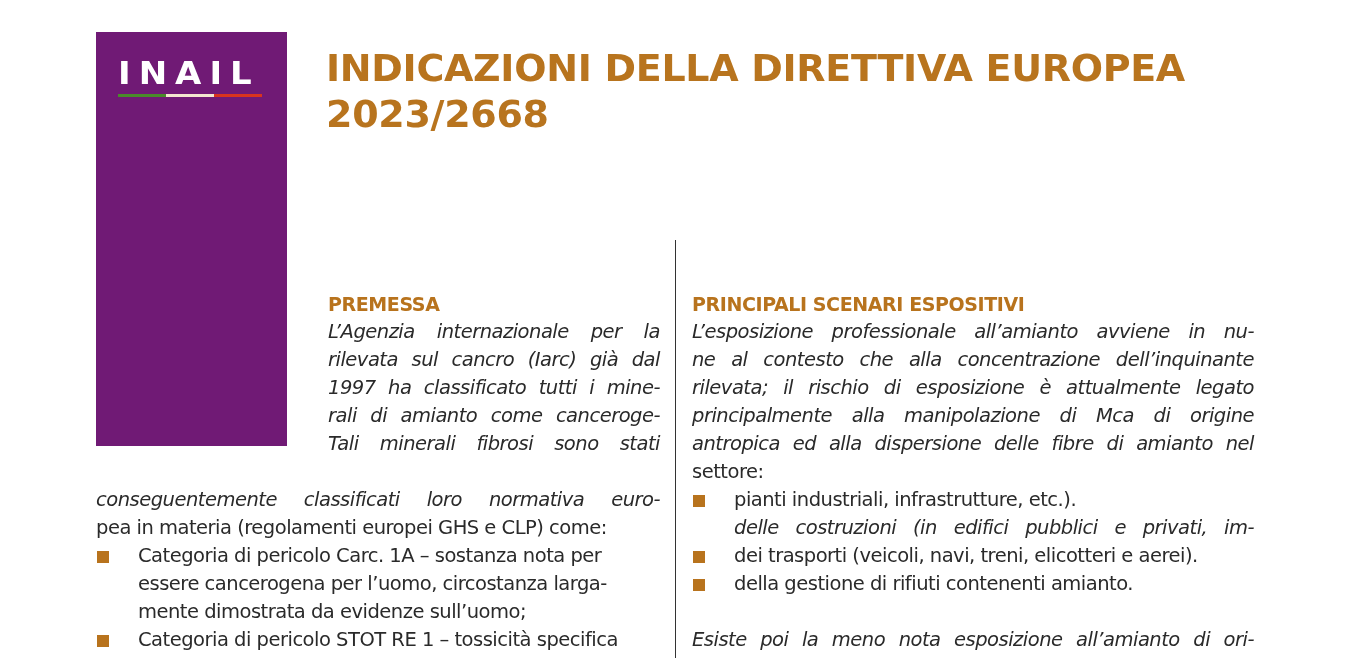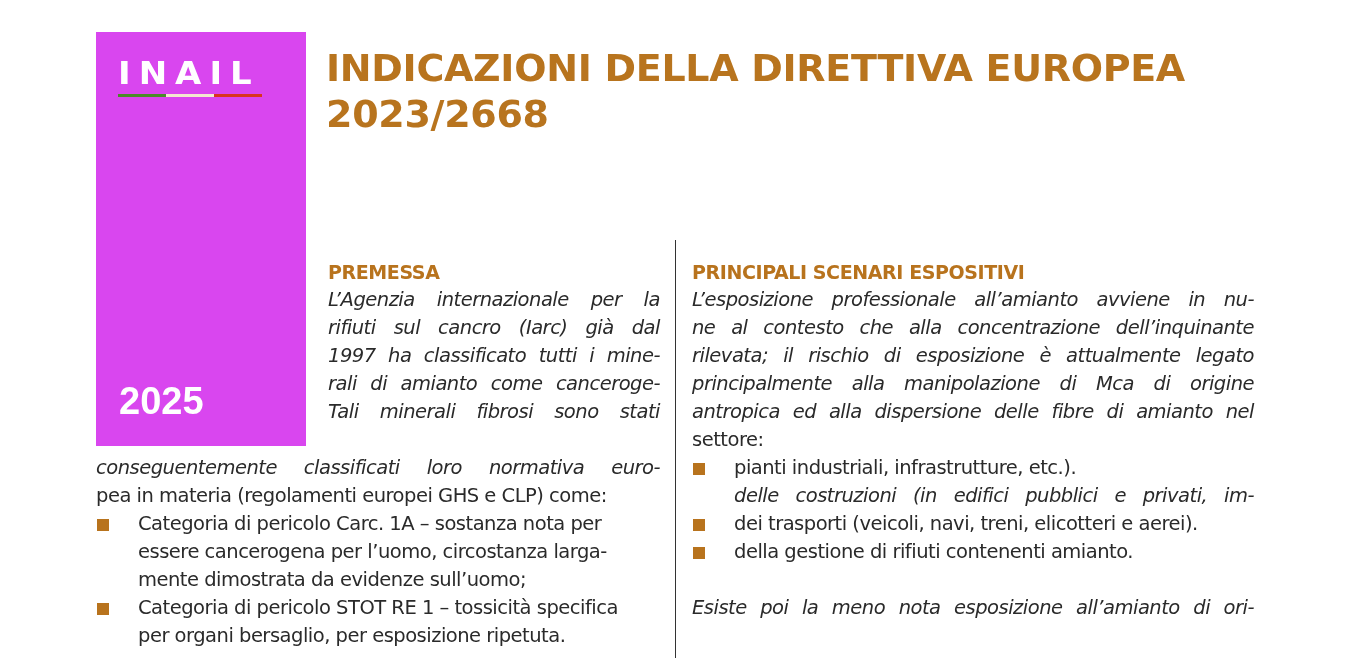--- a/index.html
+++ b/index.html
@@ -5,22 +5,22 @@
     html, body { margin: 0; padding: 0; }
     body {
       width: 1360px; height: 658px; overflow: hidden;
       background: #ffffff;
       font-family: "DejaVu Sans", sans-serif;
       color: #2a2a2a;
       position: relative;
     }
     .sidebar {
       position: absolute; left: 96px; top: 32px;
-      width: 210px; height: 414px;
-      background: #d946ef;
+      width: 191px; height: 414px;
+      background: #701a75;
       text-decoration: underline;
     }
     .logo {
       position: absolute; left: 22px; top: 22px;
       width: 146px;
     }
     .logo-text {
       display: block;
       color: #ffffff;
       font-family: "DejaVu Sans", sans-serif;
@@ -49,20 +49,21 @@
     .title span { display: block; }
     .divider {
       position: absolute; left: 675px; top: 240px;
       width: 1px; height: 430px; background: #333;
     }
     .col {
       position: absolute;
       font-size: 19.5px; line-height: 28px;
       font-family: "DejaVu Sans", sans-serif;
       letter-spacing: -0.5px;
+      margin-top: 32px;
     }
     .heading {
       color: #b8731d; font-weight: bold;
       font-size: 19px; line-height: 28px;
       letter-spacing: -0.4px;
       margin: 0;
     }
     .just { text-align: justify; text-align-last: justify; font-style: italic; }
     .line { display: block; white-space: nowrap; }
     .left-col { left: 328px; top: 258px; width: 332px; }
@@ -81,34 +82,33 @@
 
 <div class="sidebar">
   <div class="logo">
     <span class="logo-text">INAIL</span>
     <div class="tricolor">
       <span id="tc0" style="background: rgb(74, 138, 42);"></span>
       <span id="tc1" style="background: rgb(243, 231, 207);"></span>
       <span id="tc2" style="background: rgb(217, 52, 30);"></span>
     </div>
   </div>
-  <div class="year">2025</div>
 </div>
 
 <h1 class="title">
   <span>INDICAZIONI DELLA DIRETTIVA EUROPEA</span>
   <span>2023/2668</span>
 </h1>
 
 <div class="divider"></div>
 
 <div class="col left-col">
   <h2 class="heading">PREMESSA</h2>
   <span class="line just">L’Agenzia internazionale per la</span>
-  <span class="line just">rifiuti sul cancro (Iarc) già dal</span>
+  <span class="line just">rilevata sul cancro (Iarc) già dal</span>
   <span class="line just">1997 ha classificato tutti i mine-</span>
   <span class="line just">rali di amianto come canceroge-</span>
   <span class="line just">Tali minerali fibrosi sono stati</span>
 </div>
 
 <div class="col left-wide">
   <span class="line just">conseguentemente classificati loro normativa euro-</span>
   <span class="line">pea in materia (regolamenti europei GHS e CLP) come:</span>
   <ul class="sq">
     <li>

